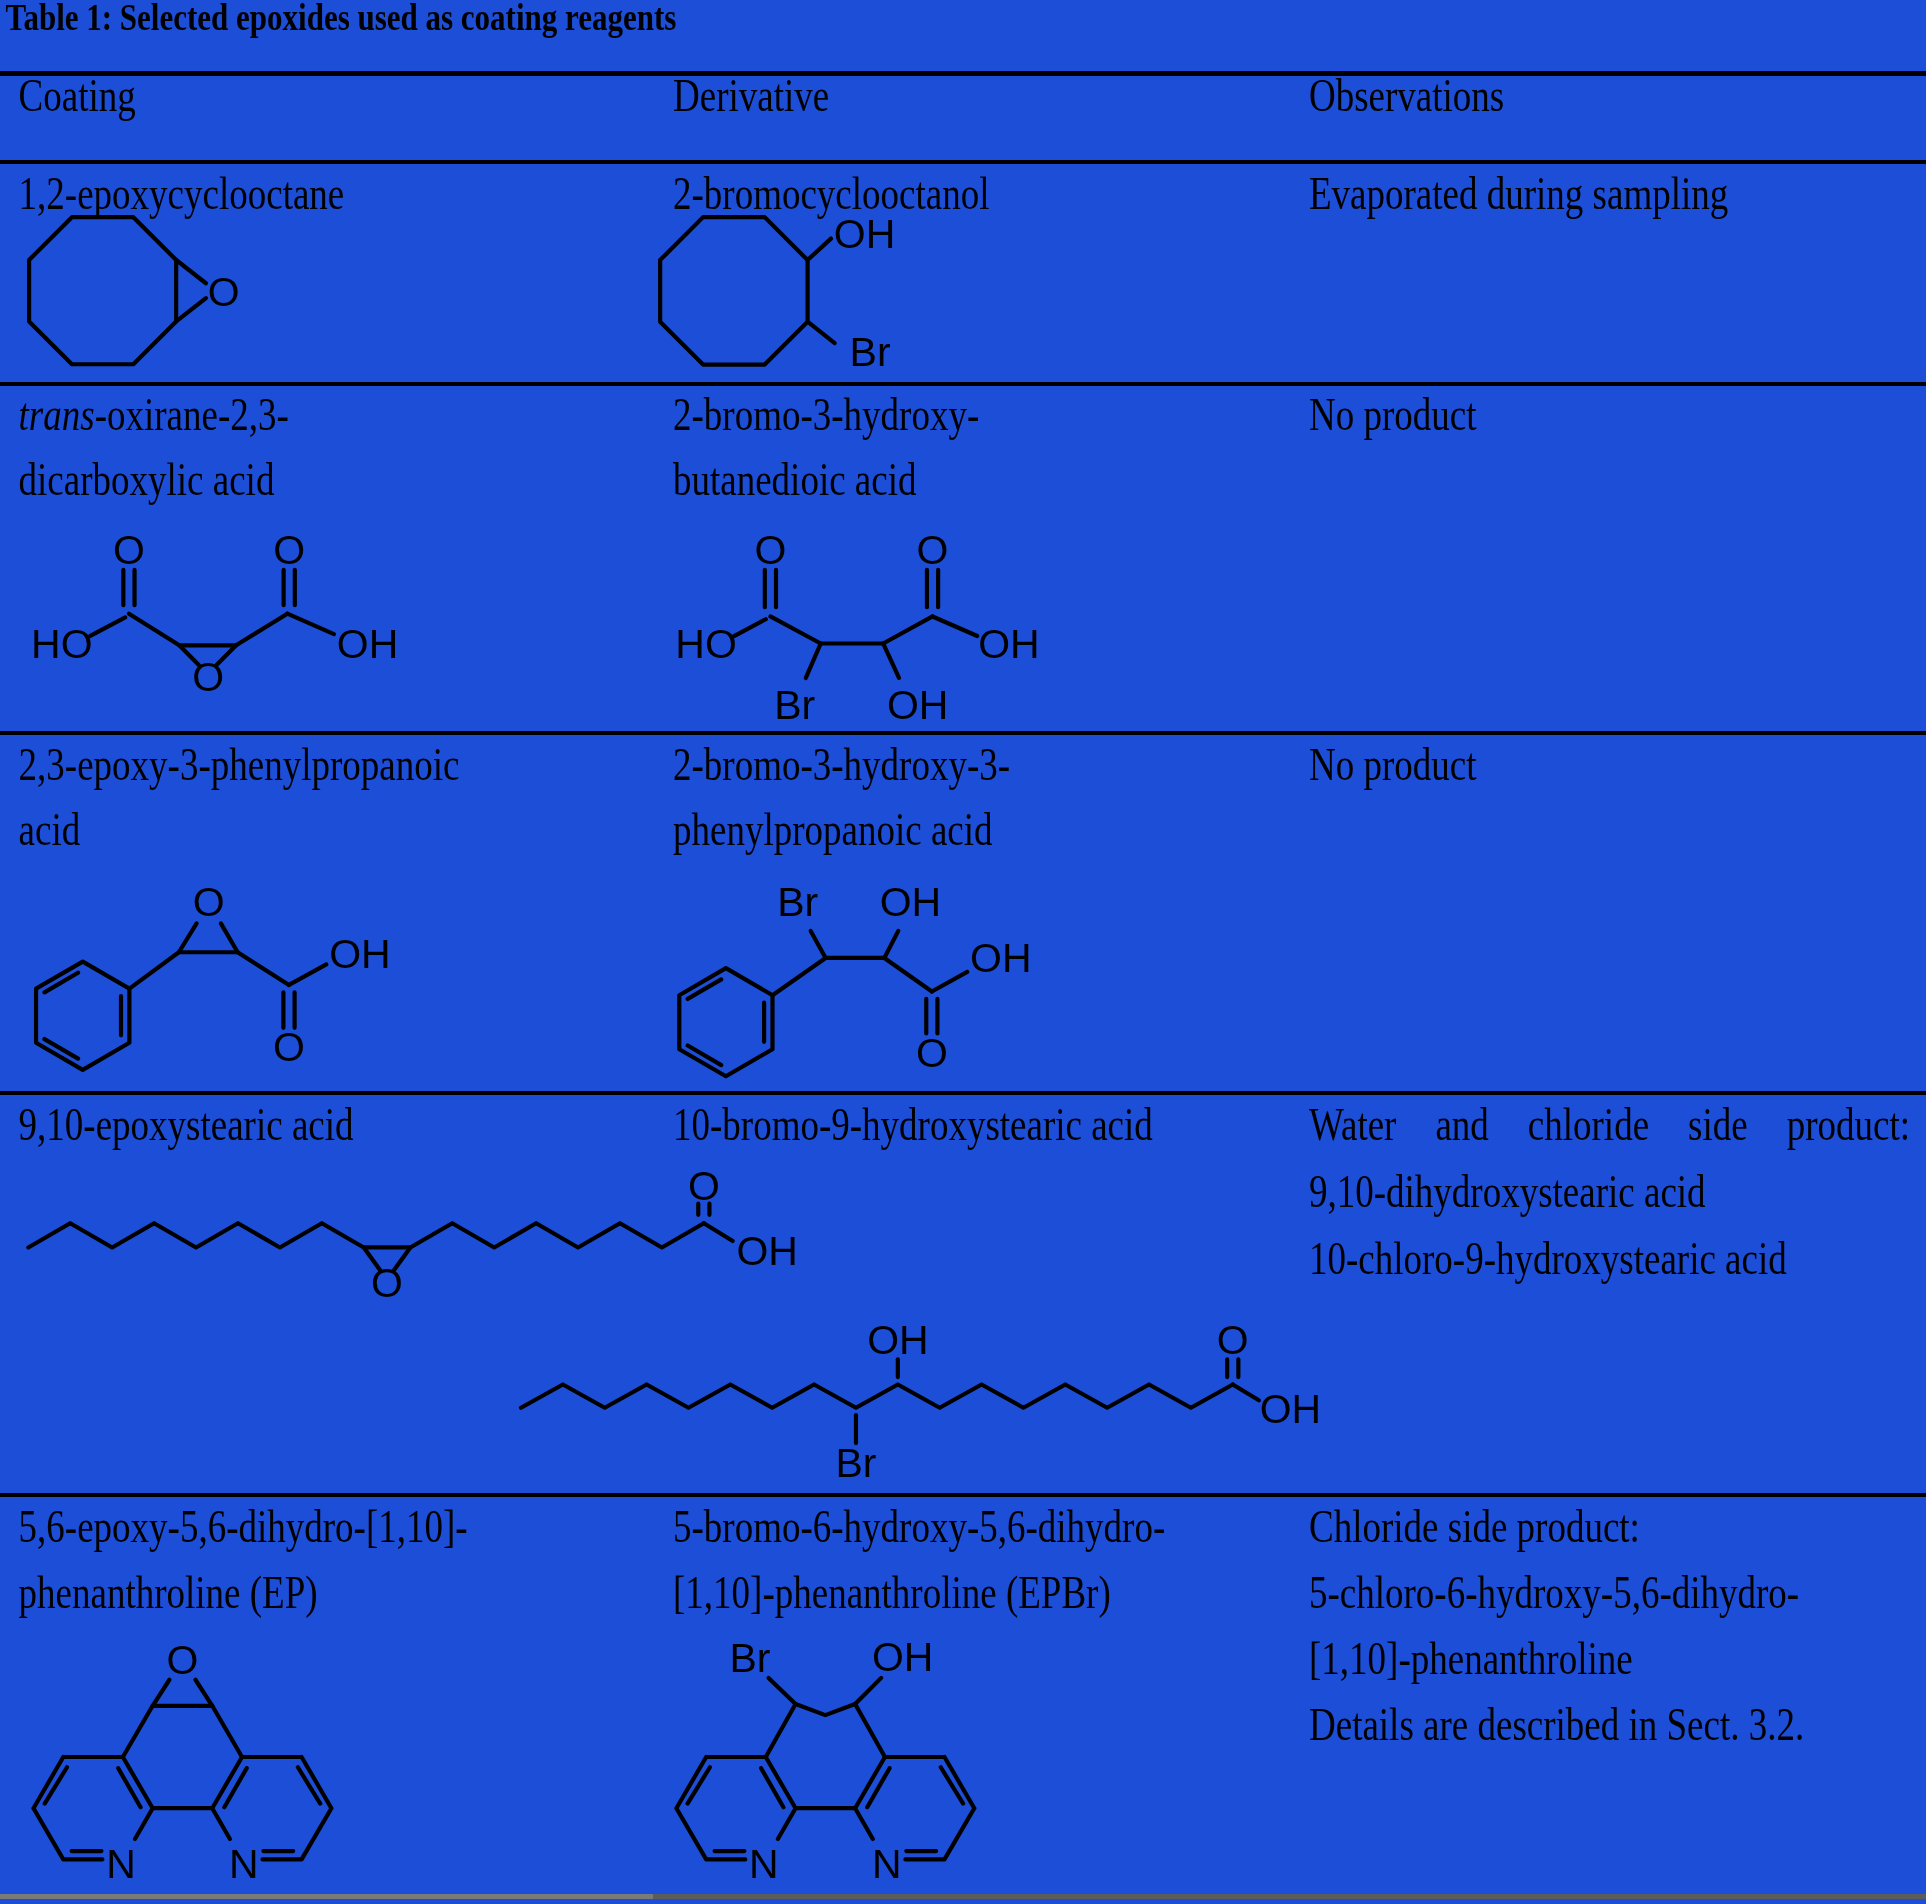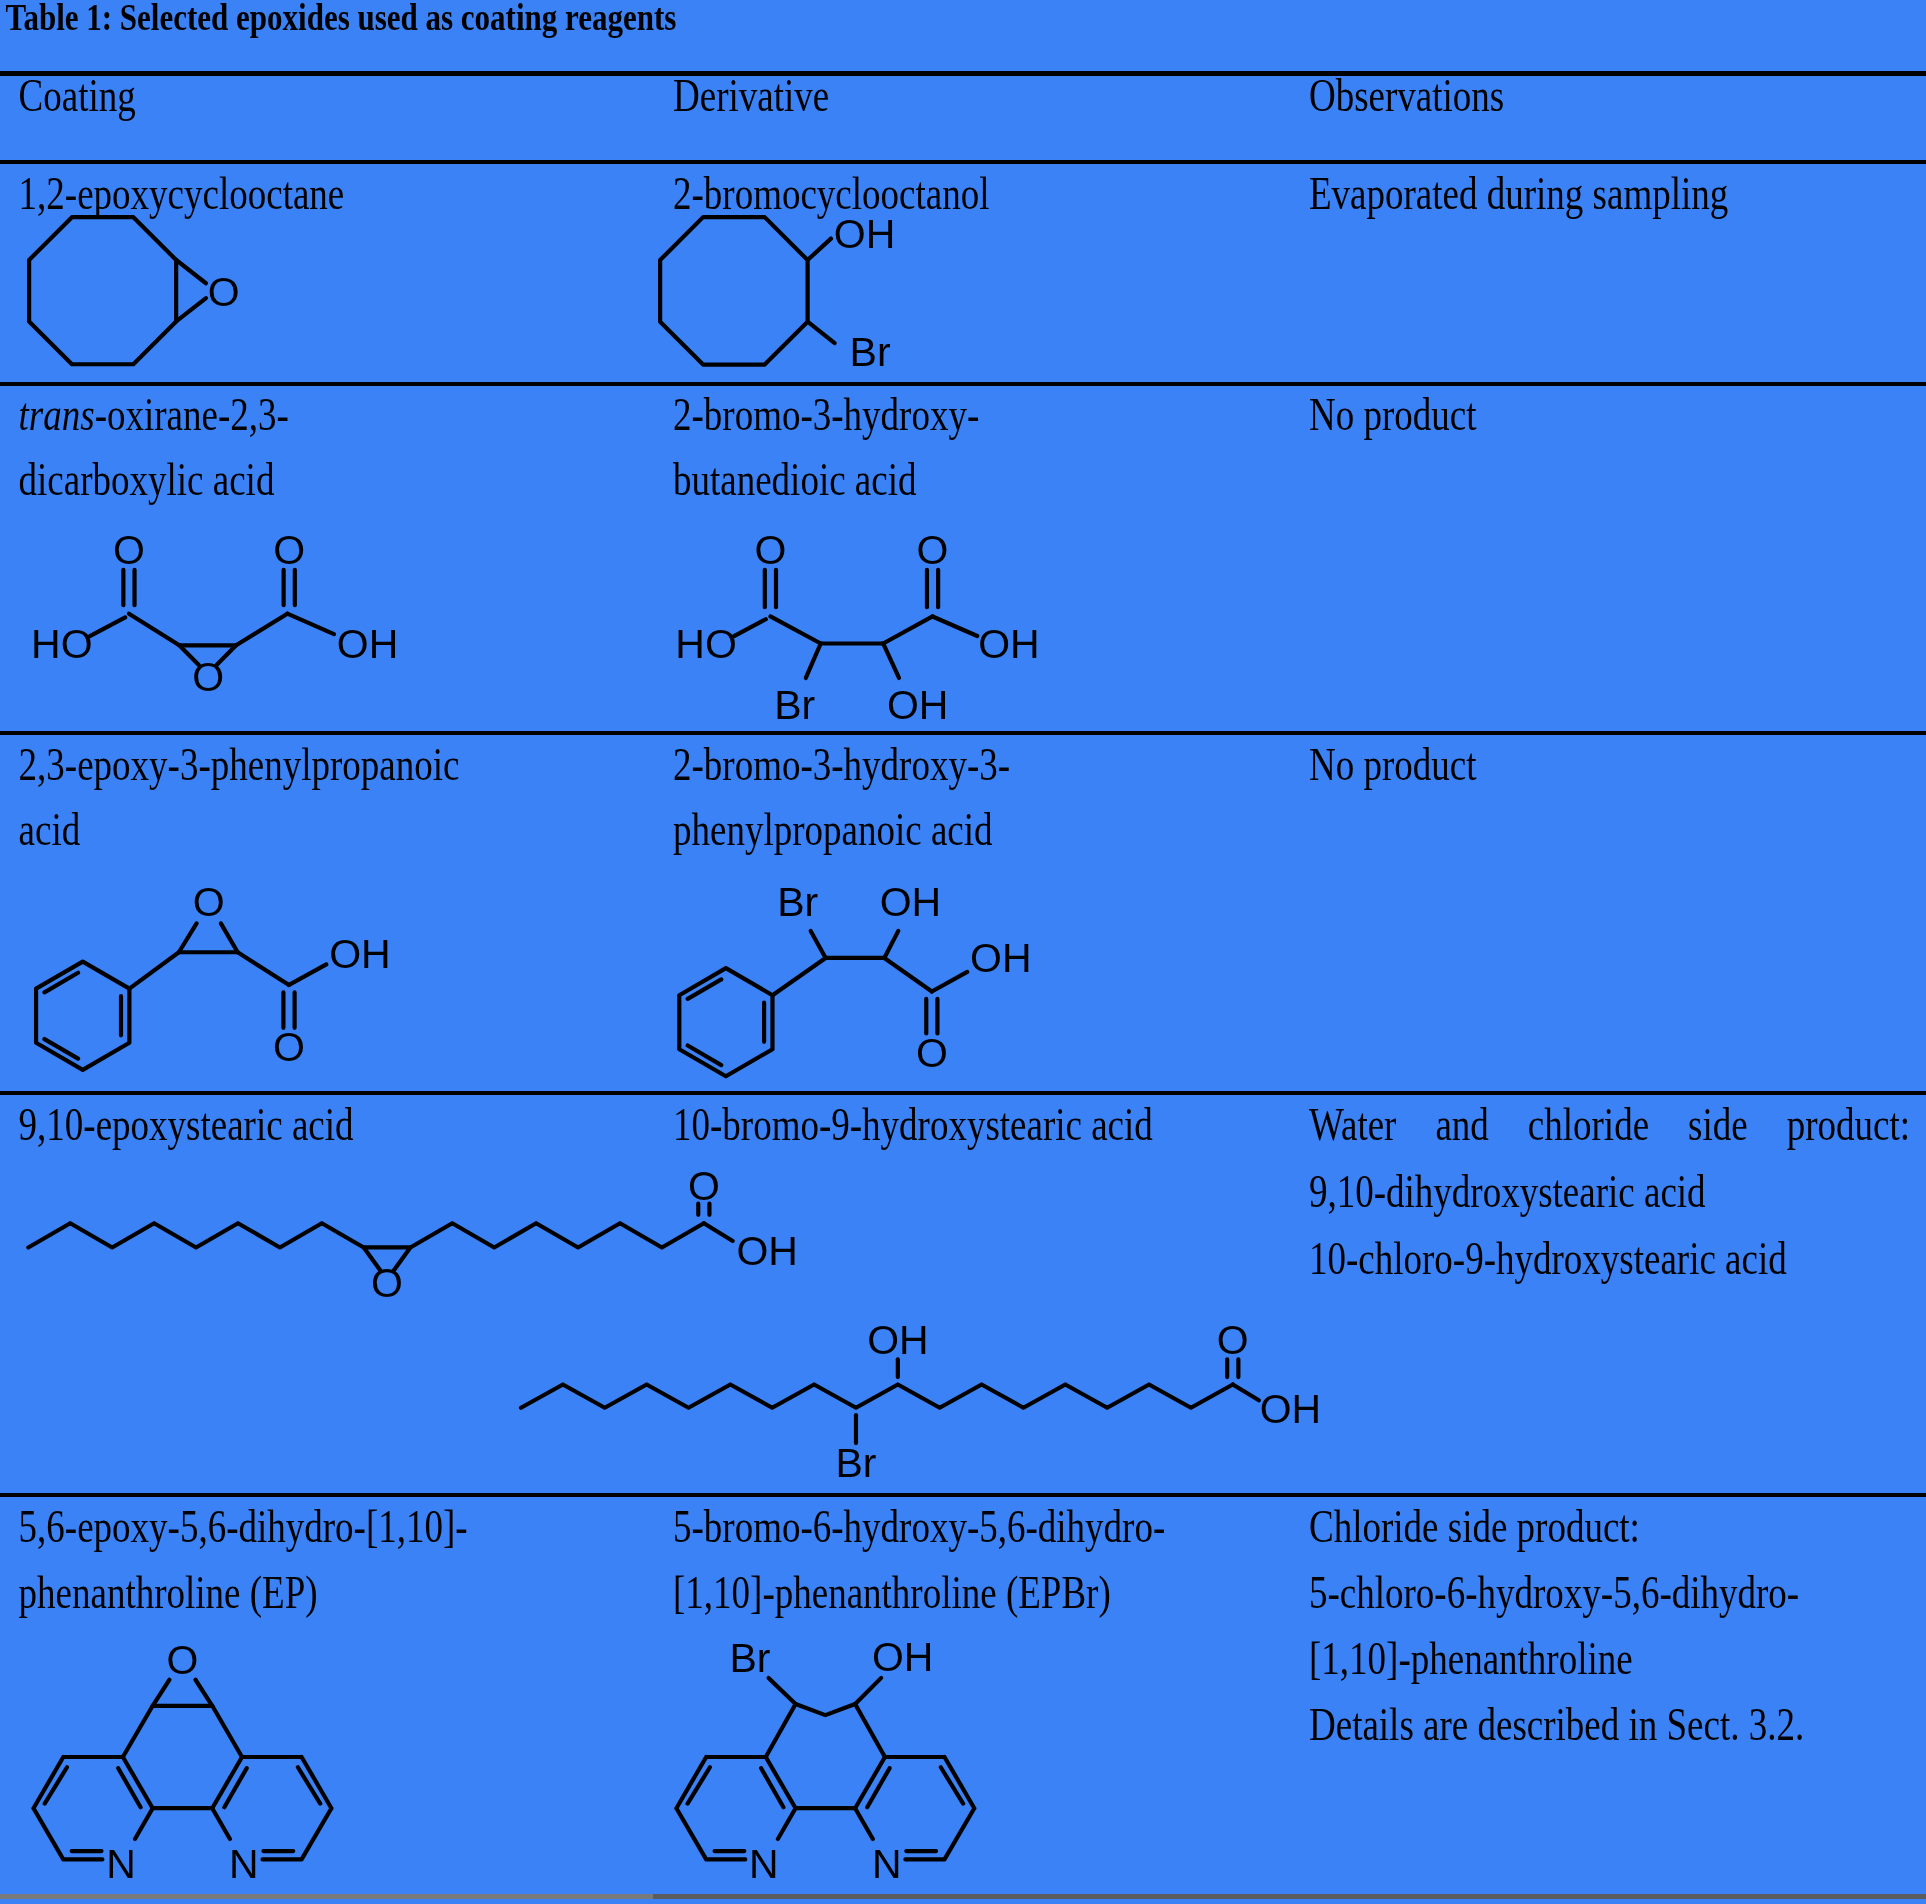--- a/index.html
+++ b/index.html
@@ -1,17 +1,17 @@
 <!DOCTYPE html>
 <html style="font-size:15px"><head>
 <meta charset="utf-8">
 <style>
   html,body { margin:0; padding:0; background:#ffffff; }
   #page {
-    position:relative; width:1927px; height:1905px; background:#3b82f6;
+    position:relative; width:1927px; height:1905px; background:#1d4ed8;
     font-family:"Liberation Serif", serif; color:#000; overflow:hidden;
   }
   .t {
     position:absolute; font-size:37px; line-height:1; white-space:nowrap;
     transform:scaleY(1.25); transform-origin:0 0; color:#000;
   }
   .title {
     position:absolute; font-size:31px; line-height:1.2; font-weight:bold;
     white-space:nowrap; transform:scaleY(1.25); transform-origin:0 0;
   }

